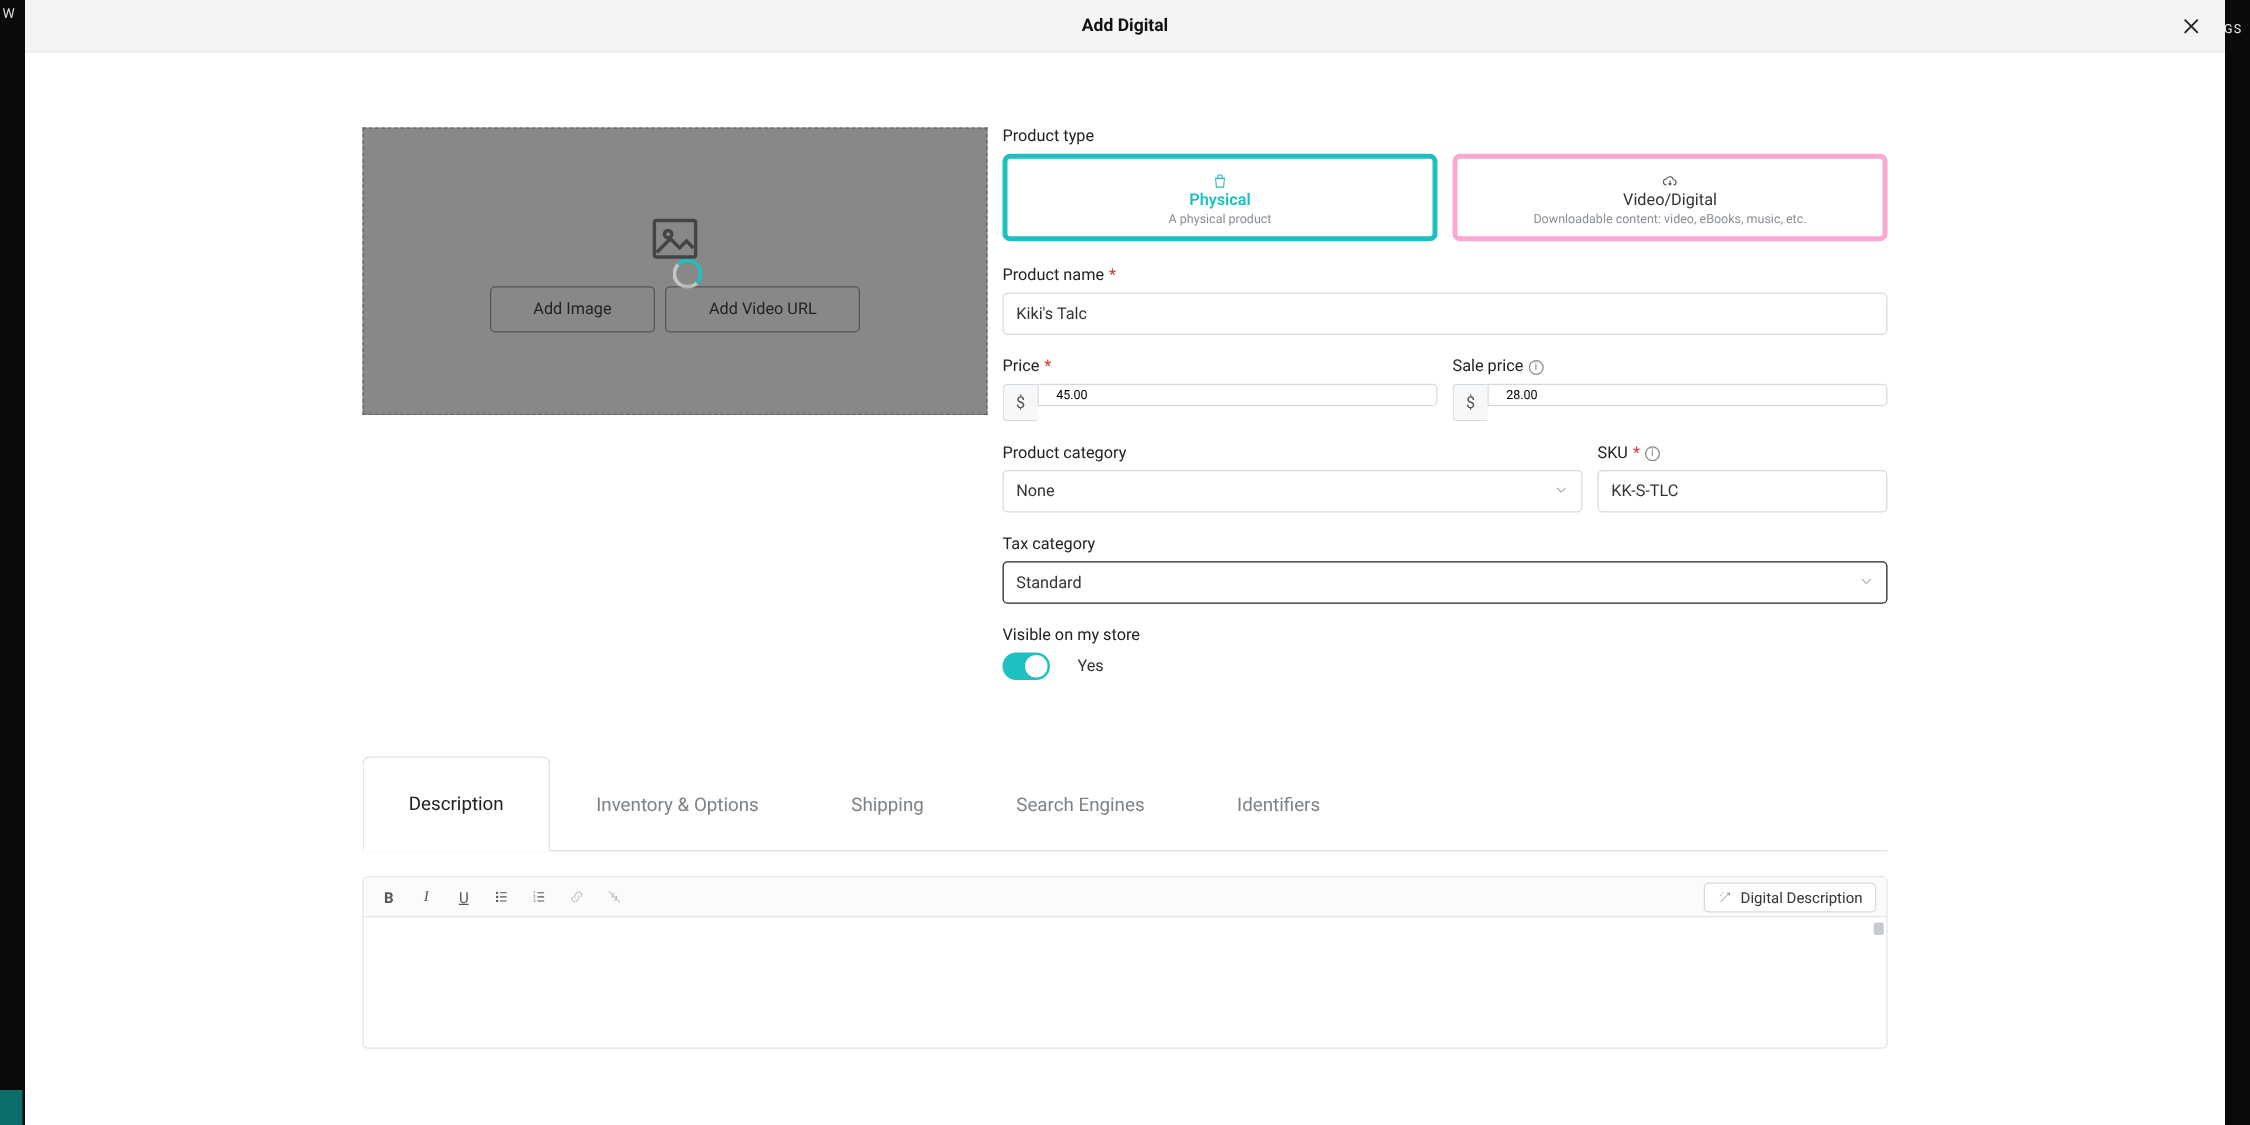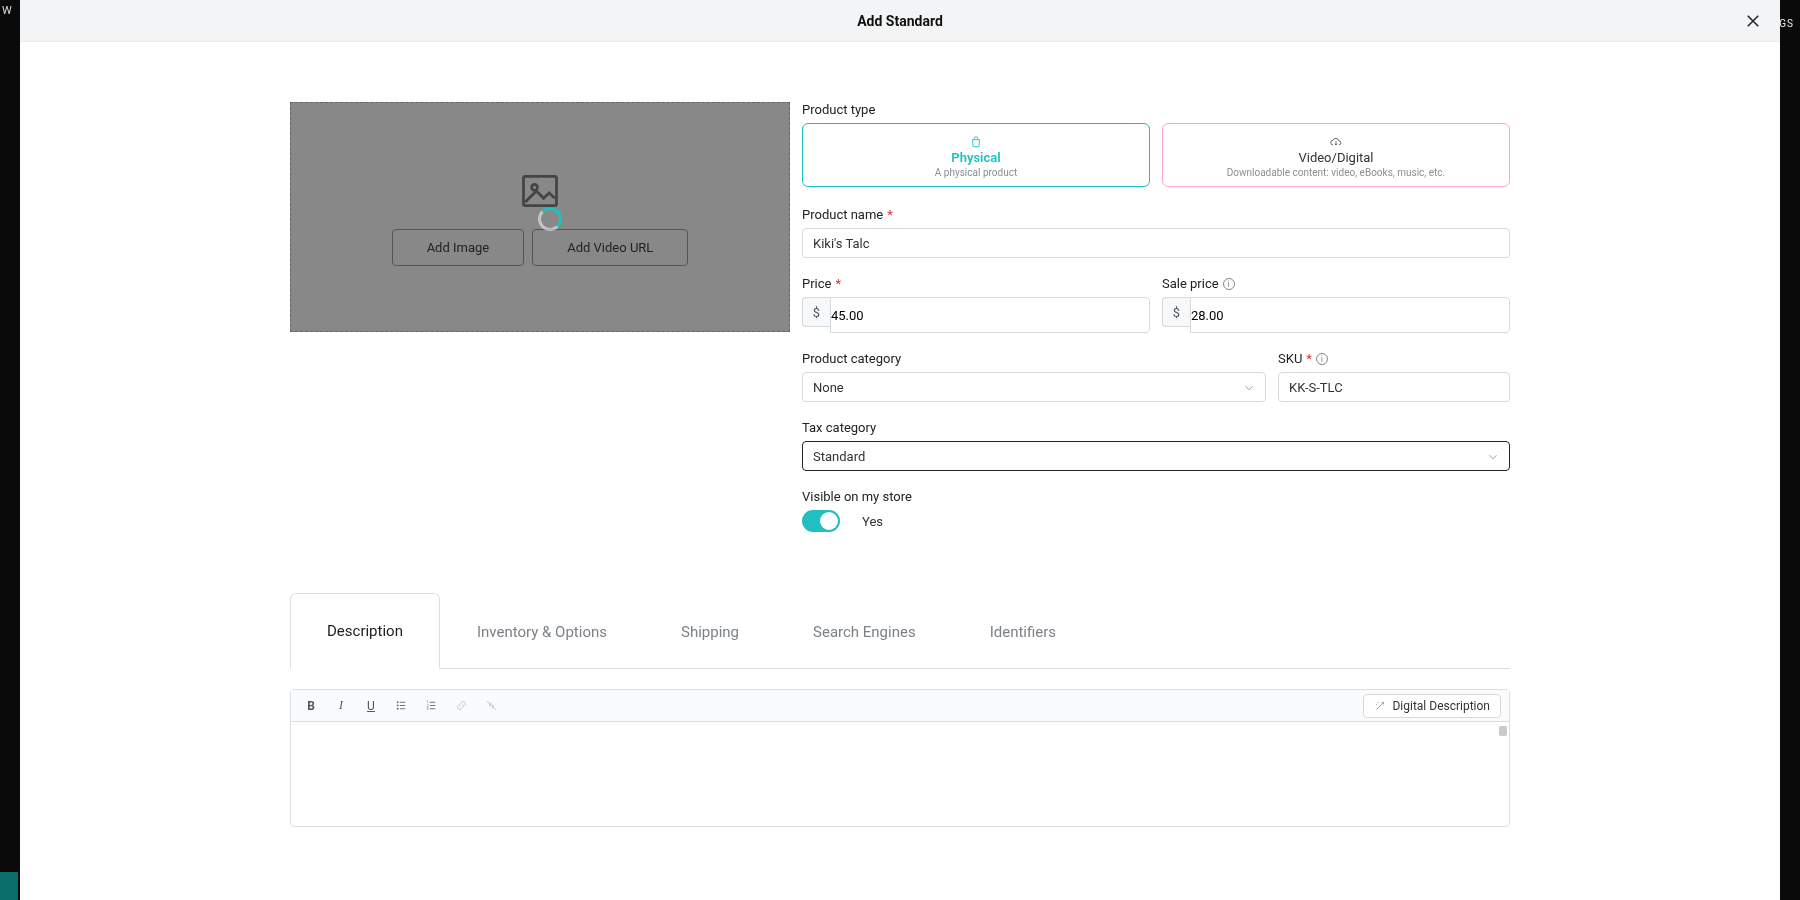--- a/index.html
+++ b/index.html
@@ -73,66 +73,66 @@
   }
 
   
   .field-label { font-size: 13px; color: #222; font-weight: 400; margin-bottom: 6px; display: flex; align-items: center; gap: 4px; }
   .req { color: #d33; }
   .info-icon { width: 12px; height: 12px; border: 1px solid #888; border-radius: 50%; font-size: 9px; display: inline-flex; align-items: center; justify-content: center; color: #888; }
 
   .type-row { display: flex; gap: 12px; margin-bottom: 20px; }
   .type-card {
     flex: 1;
-    border: 1px solid #f9a8d4;
+    border: 4px solid #f9a8d4;
     border-radius: 6px;
     padding: 10px 10px 8px 10px;
     text-align: center;
     cursor: pointer;
     background: #fff;
   }
   .type-card.selected { border-color: #1fc0bf; }
   .type-card .t-icon { height: 14px; }
   .type-card .t-icon svg { width: 14px; height: 14px; }
   .type-card.selected .t-title { color: #1fc0bf; font-weight: 600; }
   .type-card.selected .t-icon svg { stroke: #1fc0bf; fill: none; }
   .type-card .t-icon svg.cloud { stroke: #555; fill: none; }
   .t-title { font-size: 13px; color: #333; margin-top: 2px; }
   .t-sub { font-size: 10px; color: #8a8f94; margin-top: 2px; }
 
   .text-input, .select-input {
     width: 100%;
     height: 30px;
     border: 1px solid #d6d9dc;
     border-radius: 4px;
-    padding: 4px 10px;
+    padding: 16px 10px;
     font-size: 13px;
     color: #333;
     background: #fff;
   }
   .tax-select { border-color: #222; }
 
   .row2 { display: flex; gap: 12px; margin-bottom: 18px; }
   .col-half { flex: 1; }
 
   .price-wrap { display: flex; }
   .price-prefix {
     width: 28px; height: 30px;
     border: 1px solid #d6d9dc; border-right: none;
     border-radius: 4px 0 0 4px;
     background: #f7f8f9;
     display: flex; align-items: center; justify-content: center;
     font-size: 13px; color: #555;
   }
   .price-input {
-    flex: 1; height: 36px;
+    flex: 1; height: 18px;
     border: 1px solid #d6d9dc;
     border-radius: 0 4px 4px 0;
-    padding: 0 0;
-    font-size: 13px;
+    padding: 0 14px;
+    font-size: 10px;
   }
 
   .cat-row { display: flex; gap: 12px; margin-bottom: 18px; }
   .cat-col { flex: 2; }
   .sku-col { flex: 1; }
 
   .select-wrap { position: relative; }
   .select-wrap .chev {
     position: absolute; right: 10px; top: 8px;
   }
@@ -239,21 +239,21 @@
 
 <div class="backdrop-strip">
   <span style="position:absolute; top:18px; right:6px; letter-spacing:1px;">GS</span>
 </div>
 <div style="position:absolute;left:2px;top:4px;color:#ddd;font-size:11px;">W</div>
 <div class="bottom-corner"></div>
 
 <div class="modal">
 
   <div class="modal-header">
-    <div class="modal-title">Add Standard</div>
+    <div class="modal-title">Add Digital</div>
     <button class="close-btn">
       <svg viewBox="0 0 24 24">
           <path d="M5 5 L19 19 M19 5 L5 19" fill="none"></path>
         </svg>
     </button>
   </div>
 
   <div class="modal-body">
     <div class="content-wrap">
 

